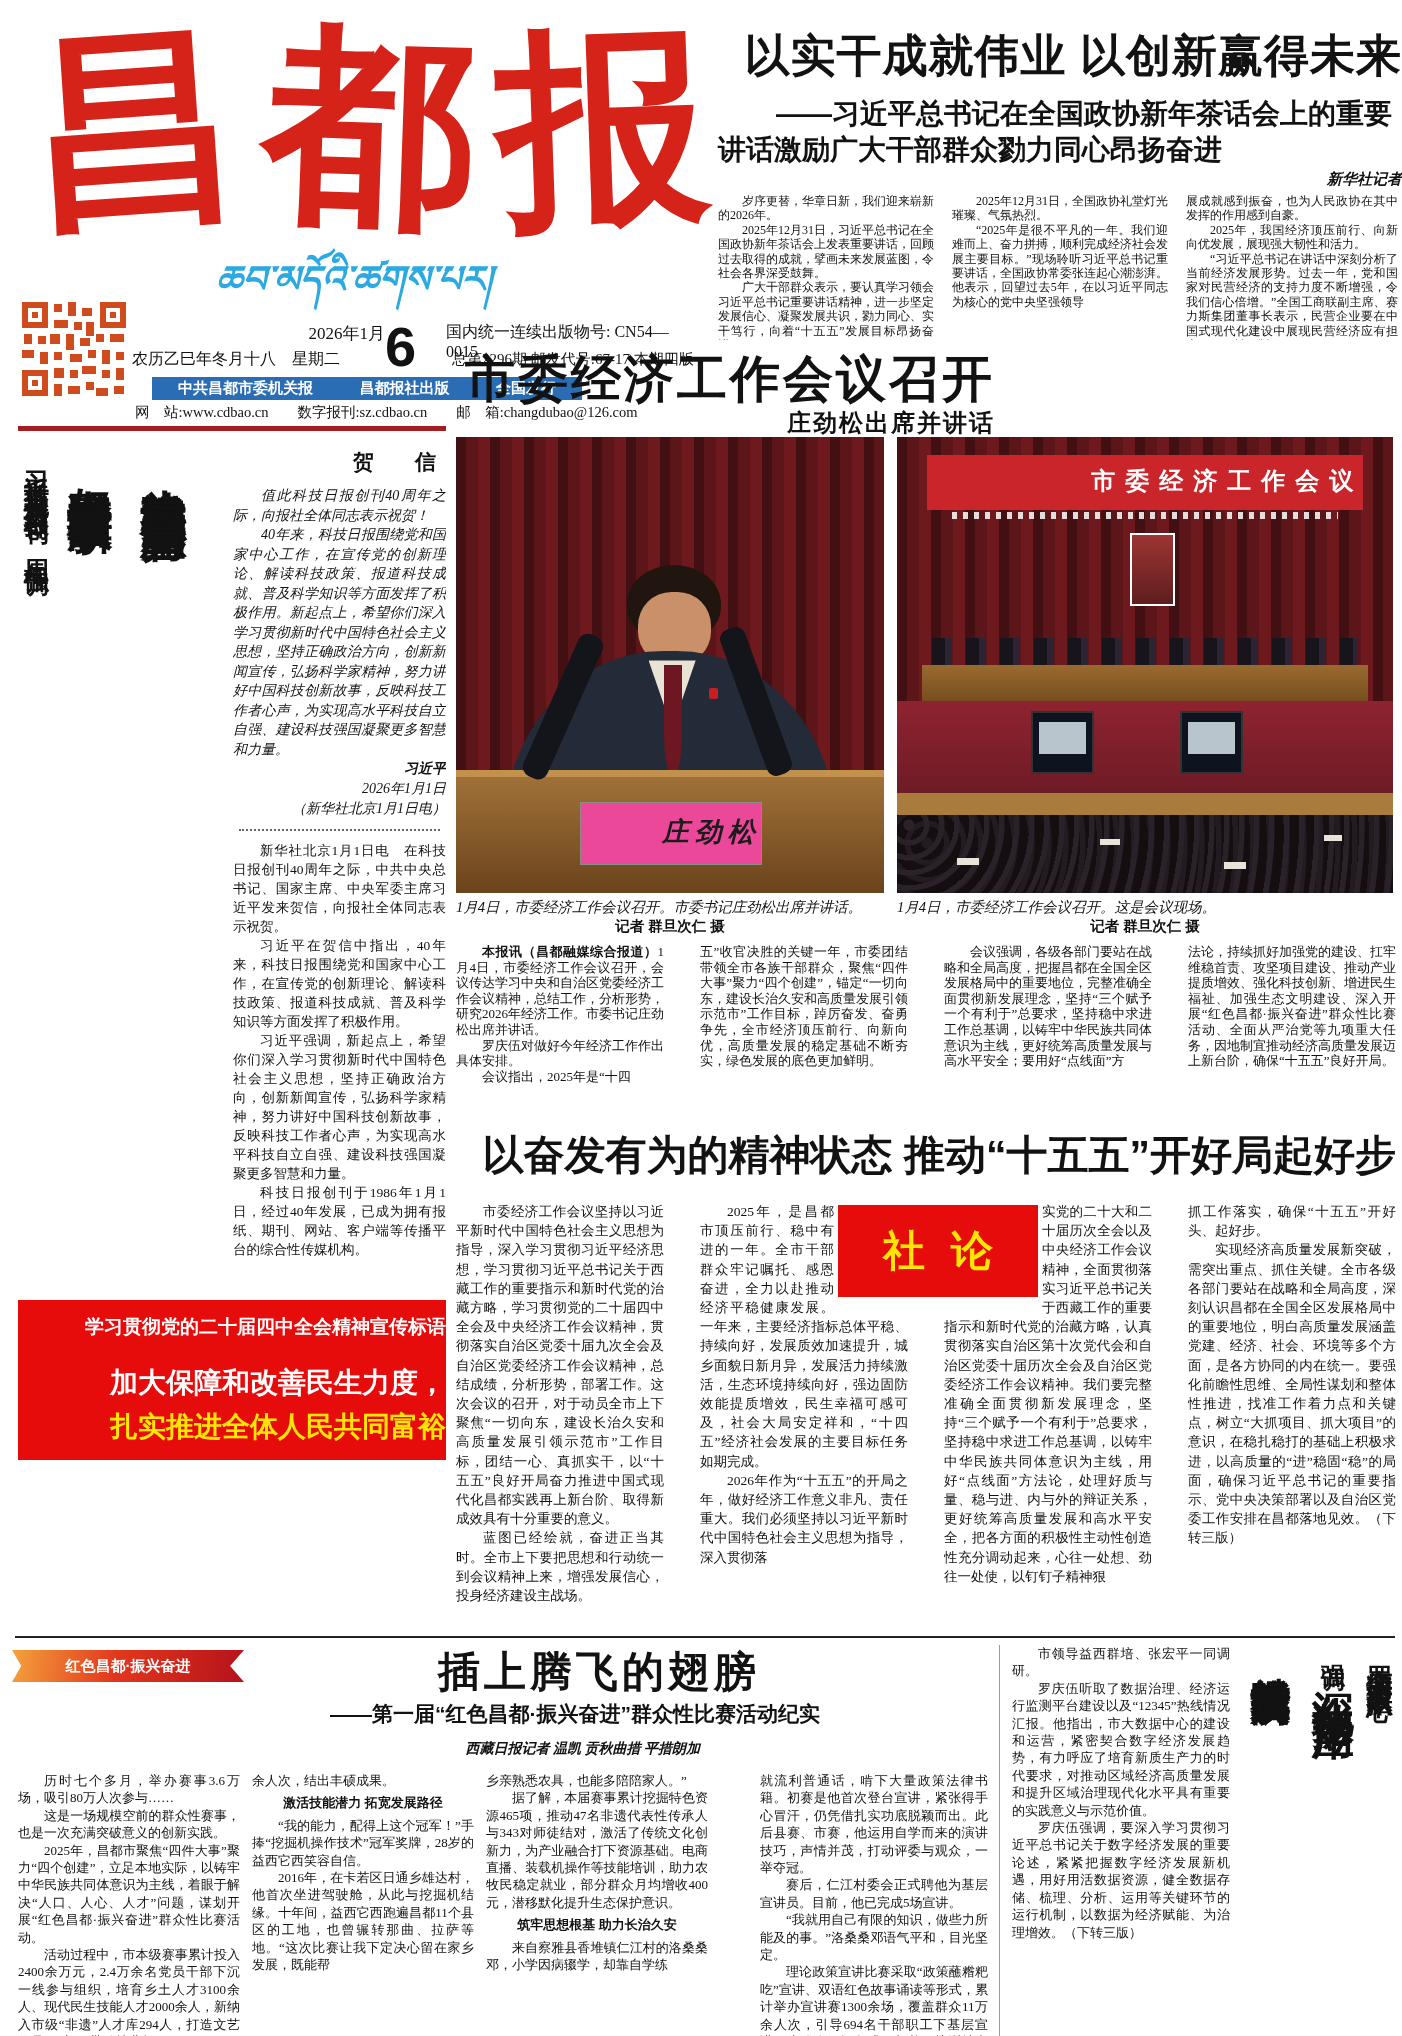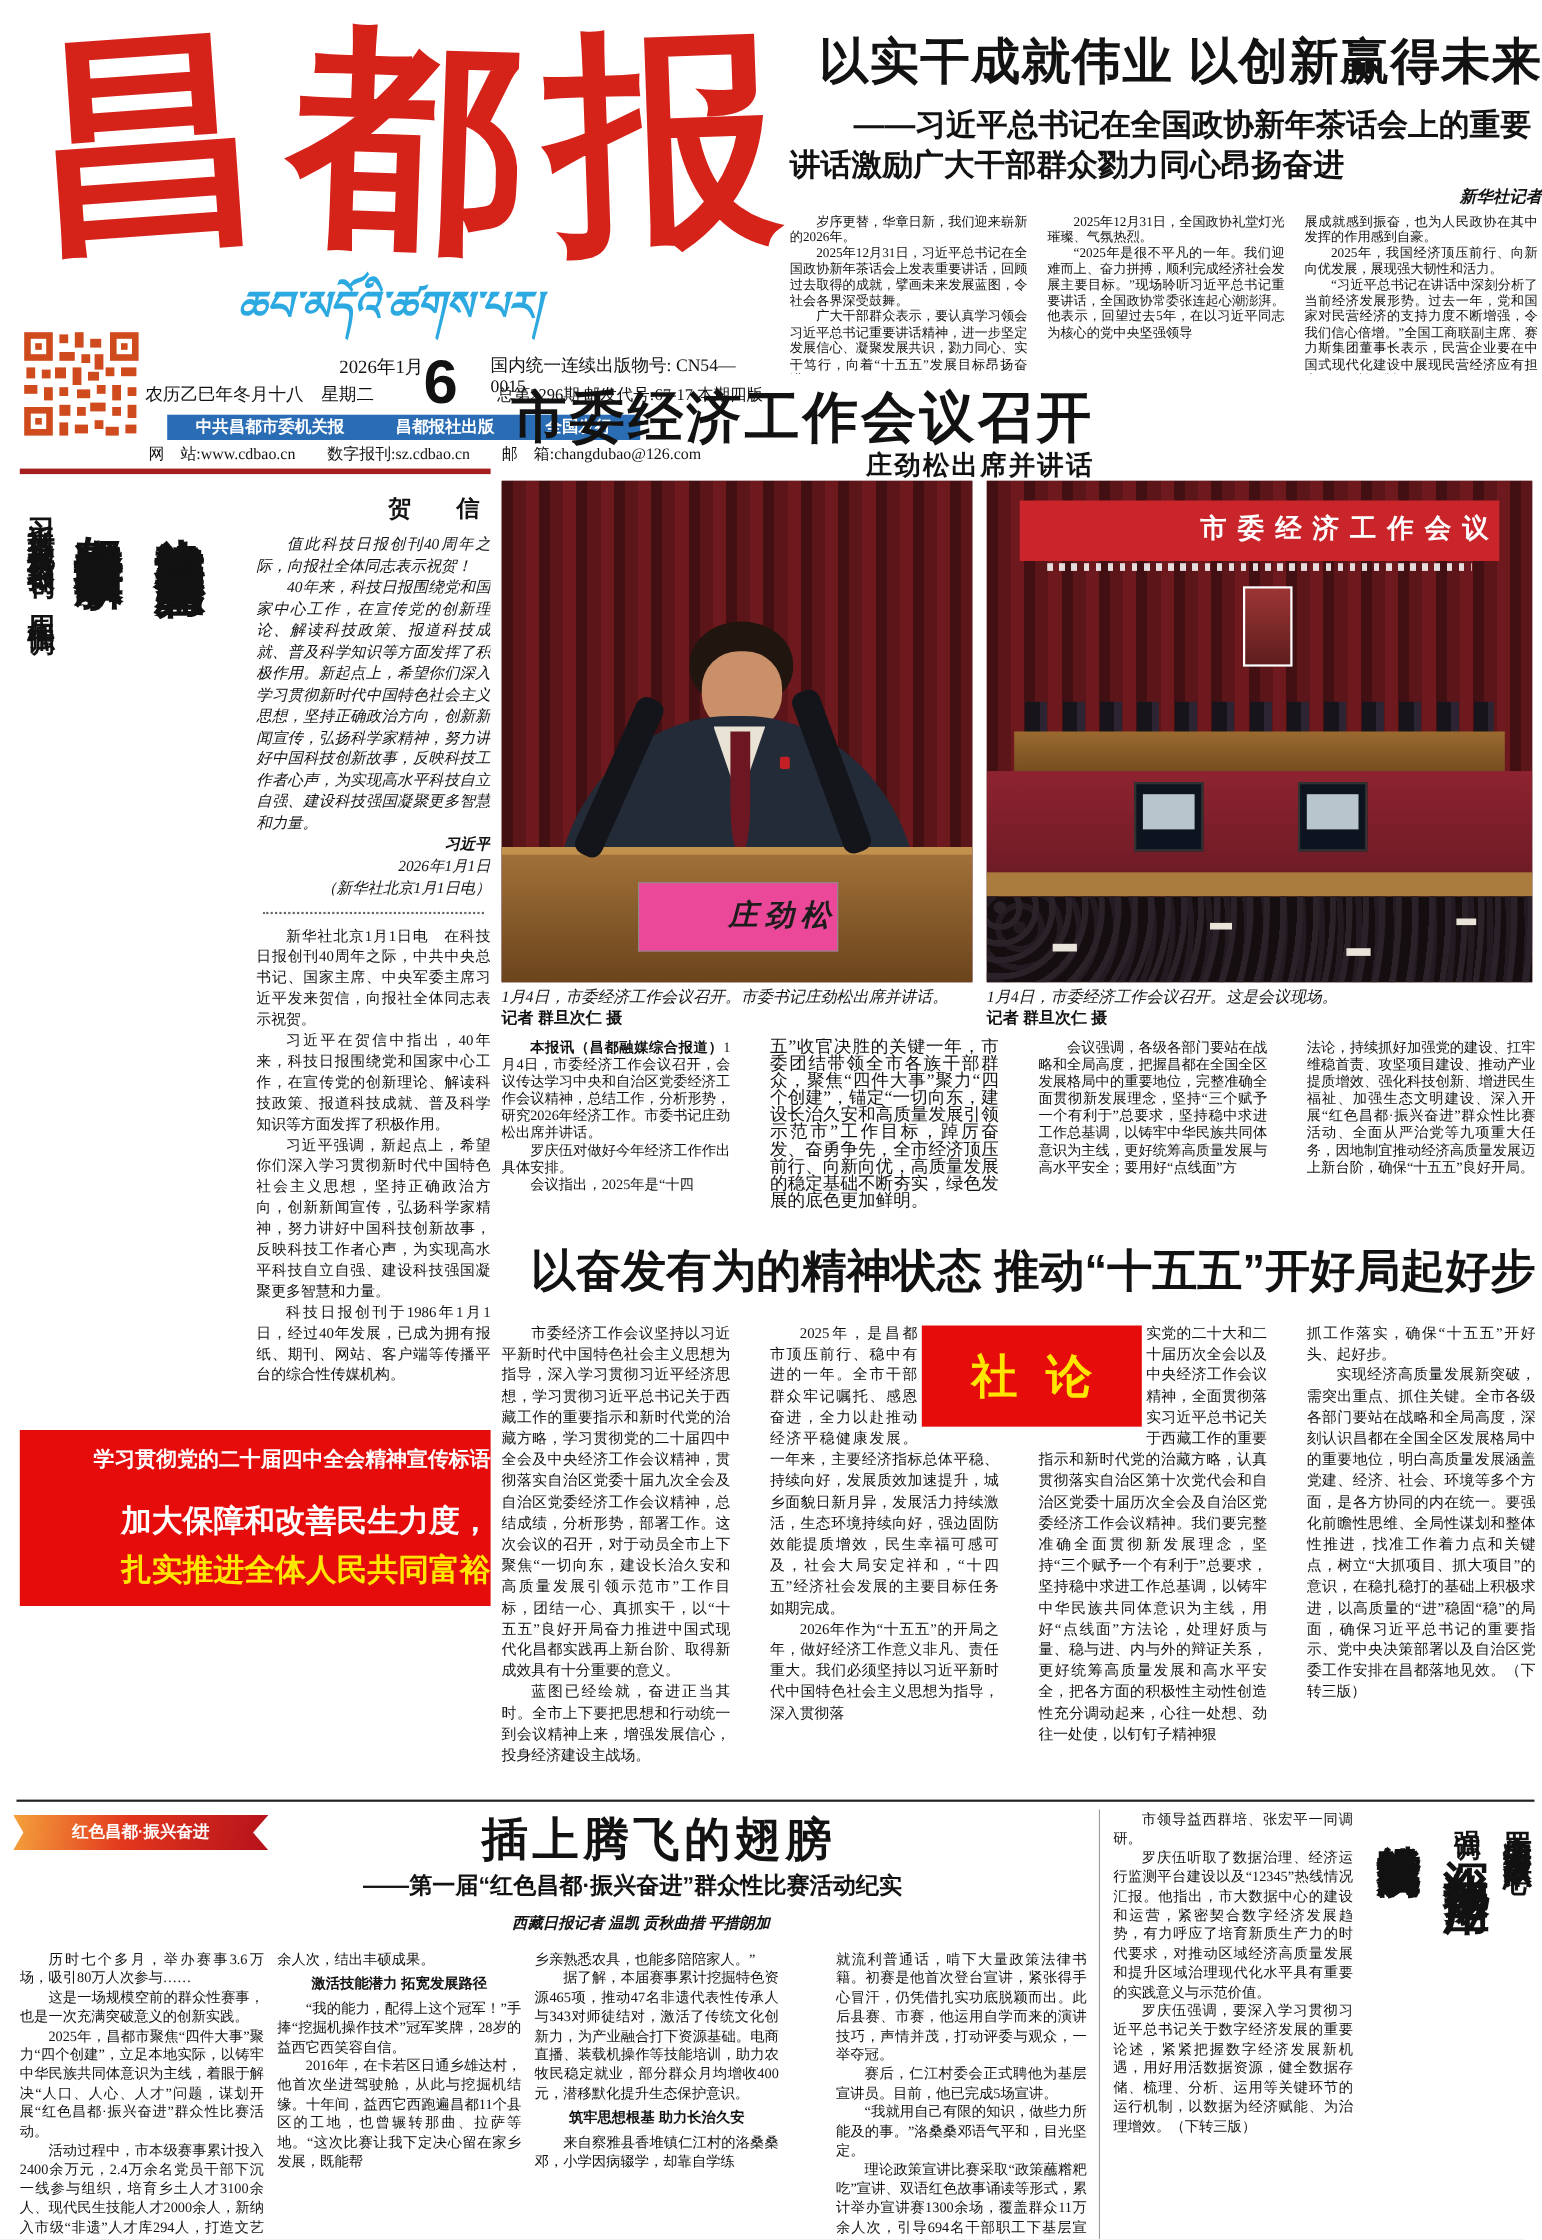--- a/index.html
+++ b/index.html
@@ -29,21 +29,21 @@
         font-weight:bold;font-style:italic;color:#2ba9e0;text-align:center}
   #bluebar{left:152px;top:377px;width:378px;height:23px;background:#2a6db5;color:#fff;
         display:flex;justify-content:space-between;align-items:center;padding:0 26px;
         font-size:15px;font-weight:bold}
   #redrule{left:18px;top:426px;width:428px;height:5px;background:#a61d20}
   
   .photo{position:absolute;overflow:hidden;background:#4a1013}
   .ph-el{position:absolute}
   .curtain{inset:0;background:repeating-linear-gradient(90deg,#421013 0 10px,#5c1518 10px 22px,#6e191d 22px 34px)}
   .caption{font-size:14.5px;line-height:19px;font-style:italic}
-  .caption .credit{text-align:left;font-style:normal;font-weight:bold;
+  .caption .credit{text-align:center;font-style:normal;font-weight:bold;
         font-family:"Liberation Sans",sans-serif}
   
   #slogan-box{left:18px;top:1300px;width:428px;height:160px;background:#e60c0c;color:#fff}
   #editorial-badge{left:838px;top:1205px;width:200px;height:92px;background:#e60c0c;
         color:#ffe600;font-size:42px;line-height:92px;text-align:center;letter-spacing:26px;
         text-indent:26px;font-weight:bold}
   .spacer-r{float:right;width:74px;height:98px}
   .spacer-l{float:left;width:98px;height:98px}
   #ribbon{left:12px;top:1650px;width:232px;height:32px;
         background:linear-gradient(100deg,#f4a23c,#e2361d 45%,#b5121b);color:#fff;
@@ -223,21 +223,21 @@
   </div>
   <div class="abs caption" style="left:897px;top:898px;width:496px">
     <div>1月4日，市委经济工作会议召开。这是会议现场。</div>
     <div class="credit">记者 群旦次仁 摄</div>
   </div>
 
   <div class="abs col" style="left:456px;top:944px;width:208px;height:172px;font-size:13px;line-height:15.6px">
     <p class="lead-p" style="text-indent:2em"><b>本报讯（昌都融媒综合报道）</b><span>1月4日，市委经济工作会议召开，会议传达学习中央和自治区党委经济工作会议精神，总结工作，分析形势，研究2026年经济工作。市委书记庄劲松出席并讲话。</span></p>
     <span><p>罗庆伍对做好今年经济工作作出具体安排。</p><p>会议指出，2025年是“十四</p></span>
   </div>
-  <div class="abs col cont" style="left:700px;top:944px;width:208px;height:172px;font-size:16px;line-height:15.6px">
+  <div class="abs col cont" style="left:700px;top:944px;width:208px;height:172px;font-size:13px;line-height:15.6px">
       <p>五”收官决胜的关键一年，市委团结带领全市各族干部群众，聚焦“四件大事”聚力“四个创建”，锚定“一切向东，建设长治久安和高质量发展引领示范市”工作目标，踔厉奋发、奋勇争先，全市经济顶压前行、向新向优，高质量发展的稳定基础不断夯实，绿色发展的底色更加鲜明。</p>
     </div>
   <div class="abs col" style="left:944px;top:944px;width:208px;height:172px;font-size:13px;line-height:15.6px">
       <p>会议强调，各级各部门要站在战略和全局高度，把握昌都在全国全区发展格局中的重要地位，完整准确全面贯彻新发展理念，坚持“三个赋予一个有利于”总要求，坚持稳中求进工作总基调，以铸牢中华民族共同体意识为主线，更好统筹高质量发展与高水平安全；要用好“点线面”方</p>
     </div>
   <div class="abs col cont" style="left:1188px;top:944px;width:208px;height:172px;font-size:13px;line-height:15.6px">
       <p>法论，持续抓好加强党的建设、扛牢维稳首责、攻坚项目建设、推动产业提质增效、强化科技创新、增进民生福祉、加强生态文明建设、深入开展“红色昌都·振兴奋进”群众性比赛活动、全面从严治党等九项重大任务，因地制宜推动经济高质量发展迈上新台阶，确保“十五五”良好开局。</p>
     </div>
 
   <div class="abs hei b ctr" style="left:456px;top:1128px;width:940px;font-size:41px">以奋发有为的精神状态 推动“十五五”开好局起好步</div>

